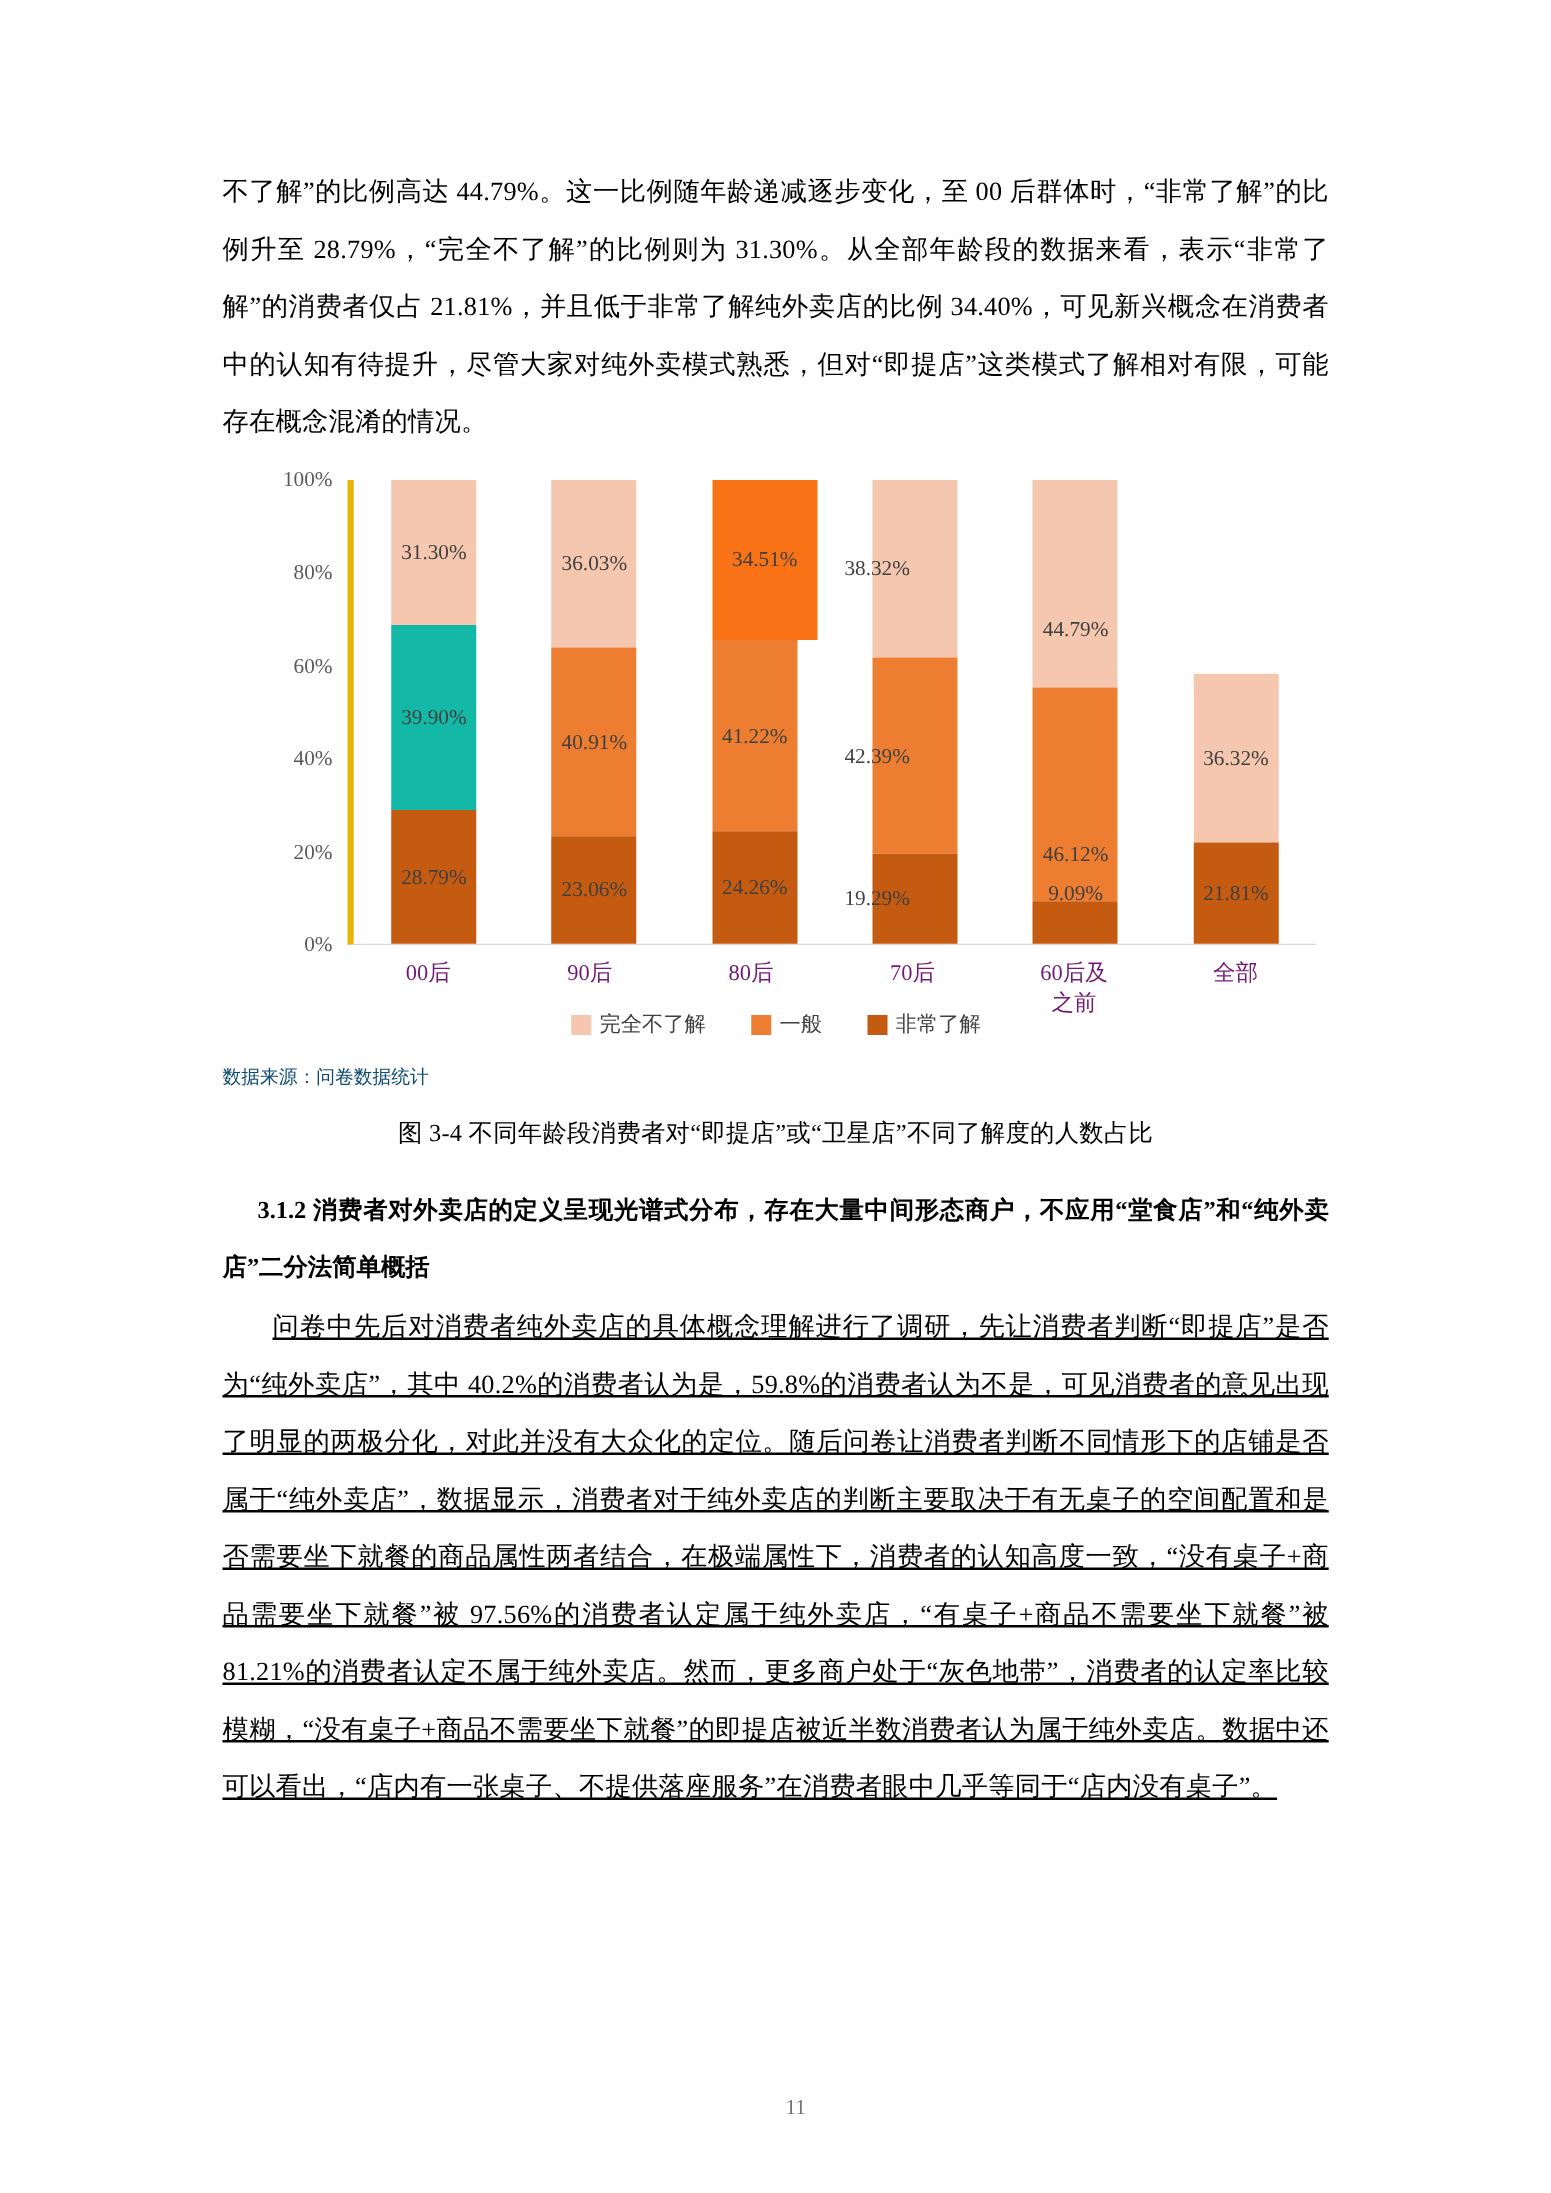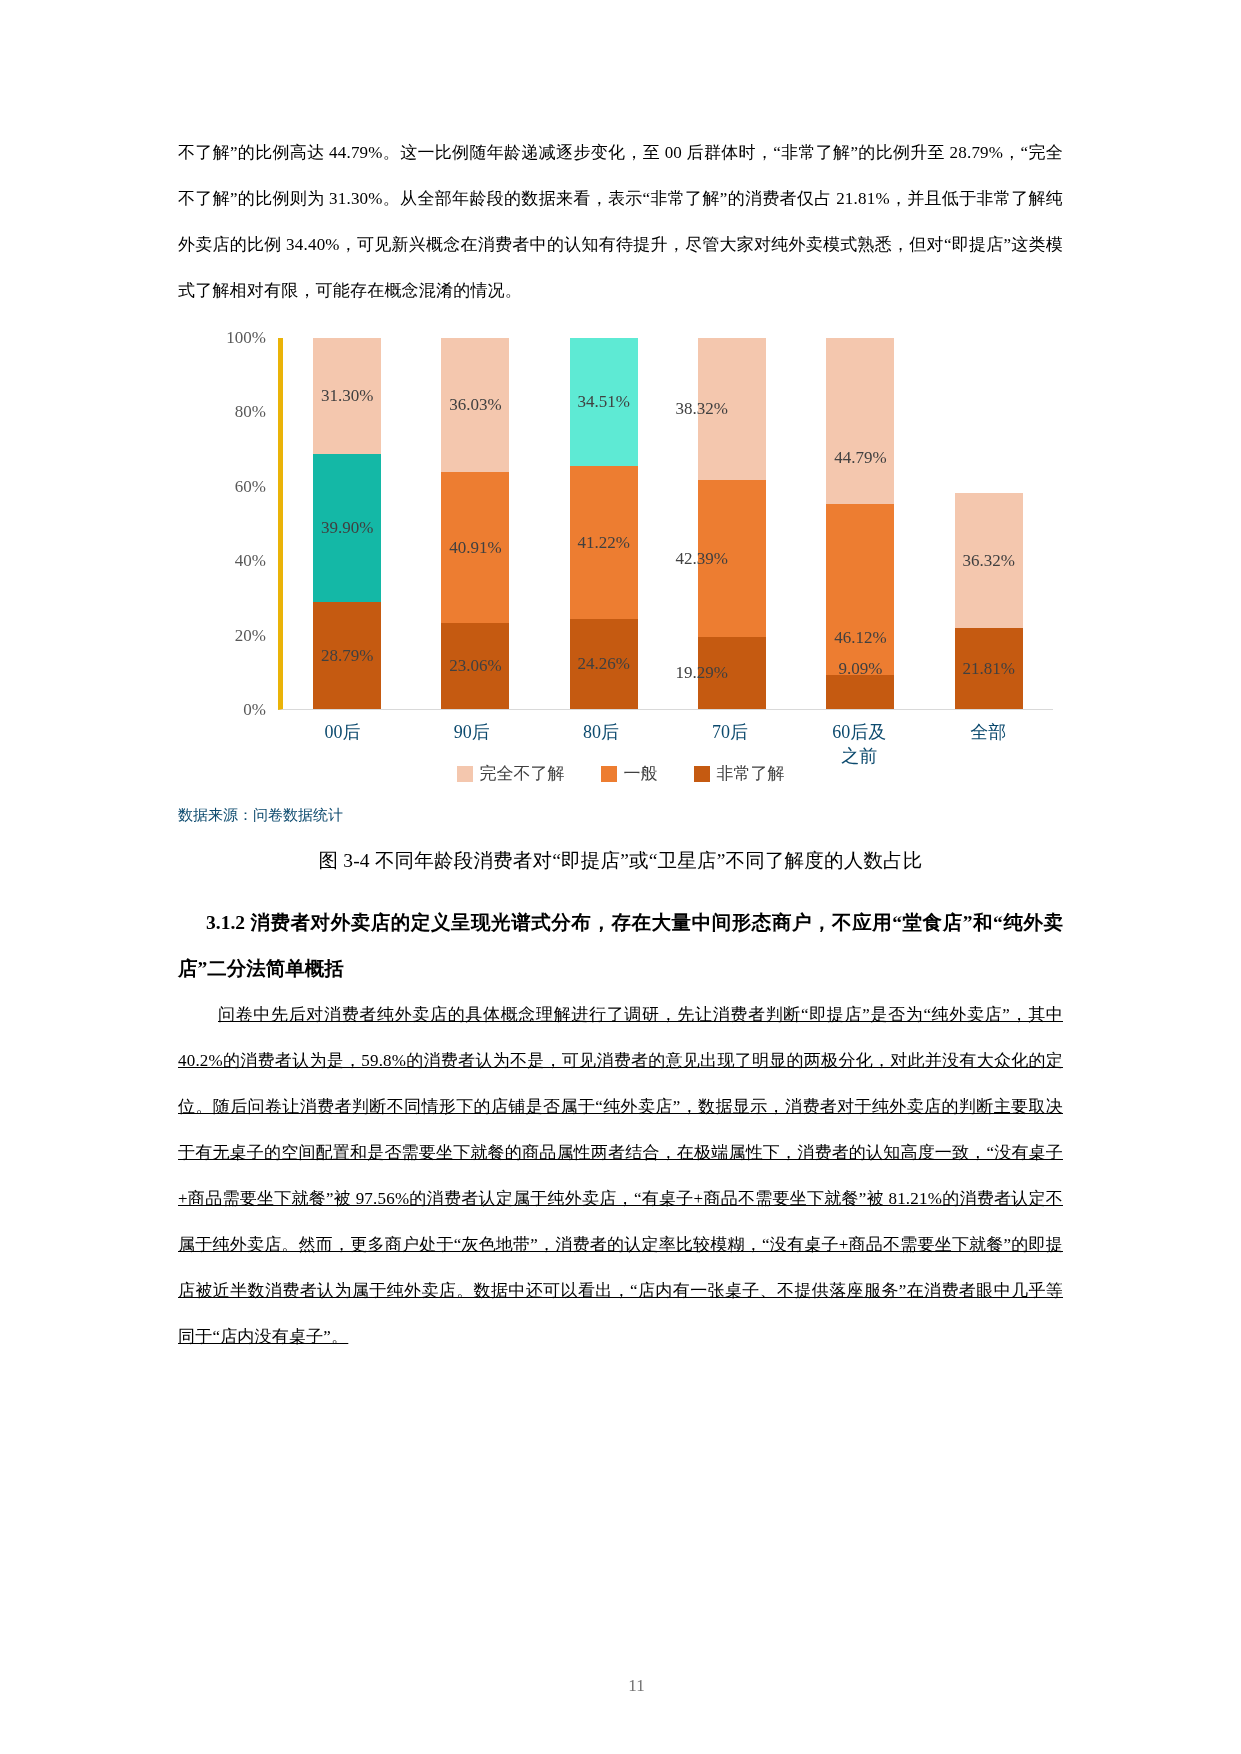--- a/index.html
+++ b/index.html
@@ -16,21 +16,21 @@
   }
   .page {
     position: absolute;
     left: 0; top: 0;
     width: 1241px;
     height: 1754px;
     box-sizing: border-box;
     padding: 130px 178px 60px 178px;
   }
   p.body-text {
-    font-size: 17px;
+    font-size: 21px;
     line-height: 46px;
     margin: 0 0 0 0;
     text-align: justify;
     text-justify: inter-ideograph;
     letter-spacing: 0.2px;
   }
   p.indent { text-indent: 40px; }
 
   
   .chart-wrap {
@@ -104,21 +104,21 @@
     margin-right: 10px;
     height: 40px;
     display: flex;
     justify-content: space-around;
     padding-top: 10px;
   }
   .x-tick {
     width: 68px;
     text-align: center;
     font-size: 18px;
-    color: #0c4a6e;
+    color: #701a75;
     font-family: "Liberation Serif", serif;
   }
   .legend {
     margin-top: 2px;
     display: flex;
     justify-content: center;
     gap: 36px;
     align-items: center;
   }
   .legend-item {
@@ -203,21 +203,21 @@
             </div>
             <div class="seg" style="height:40.91%; background:#ED7D31;">
               <span class="seg-label">40.91%</span>
             </div>
             <div class="seg" style="height:23.06%; background:#C55A11;">
               <span class="seg-label">23.06%</span>
             </div>
           </div>
 
           <div class="bar-col">
-            <div class="seg" style="height:34.51%; background:#5eead4;">
+            <div class="seg" style="height:34.51%; background:#f97316;padding-left:16px;">
               <span class="seg-label">34.51%</span>
             </div>
             <div class="seg" style="height:41.22%; background:#ED7D31;">
               <span class="seg-label">41.22%</span>
             </div>
             <div class="seg" style="height:24.26%; background:#C55A11;">
               <span class="seg-label">24.26%</span>
             </div>
           </div>
 

